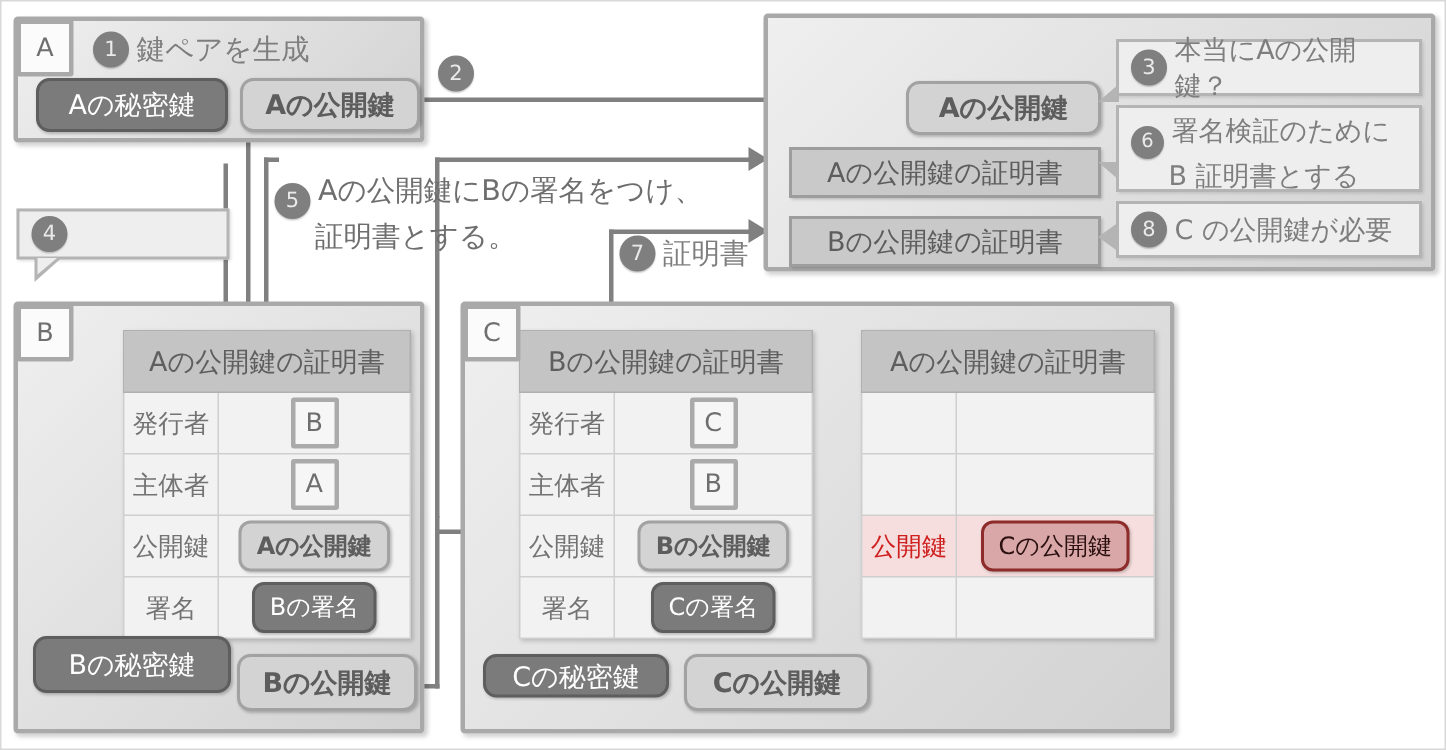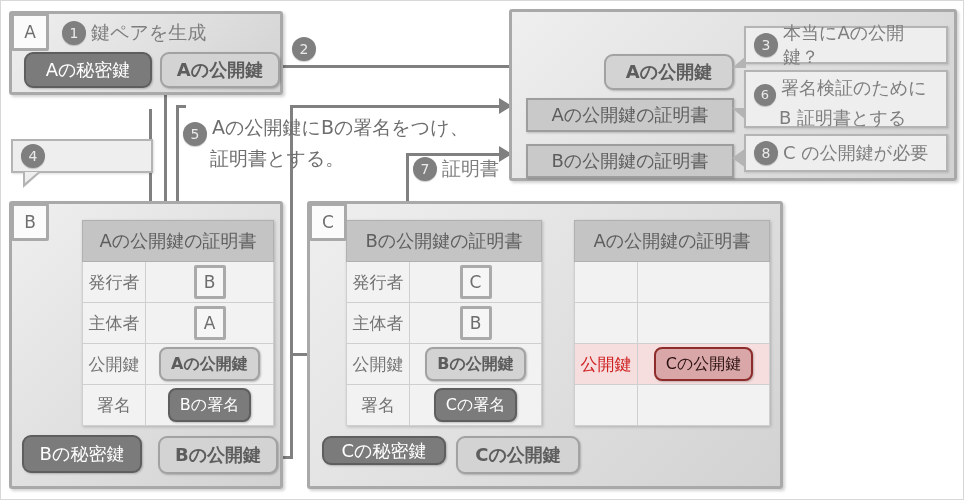--- a/index.html
+++ b/index.html
@@ -305,21 +305,21 @@
         <td class="key-col">署名</td>
         <td class="val-col">
           <div class="cell-inner">
                 <span class="pill dark tiny">Bの署名</span>
               </div>
         </td>
       </tr>
     </tbody>
       </table>
 
-    <div class="pill dark abs" style="left:10px;top:231px;width:120px;height:38px;">Bの秘密鍵</div>
+    <div class="pill dark abs" style="left:10px;top:220px;width:132px;height:38px;">Bの秘密鍵</div>
     <div class="pill light abs" style="left:146px;top:232px;width:120px;height:38px;">Bの公開鍵</div>
   </div>
 
   <div class="panel abs" style="left:306px;top:200px;width:476px;height:288px;">
     <div class="panel-tag">C</div>
 
     <table class="cert-table abs" style="left:36px;top:16px;width:196px;">
       <tbody>
           <tr>
             <td class="thead" colspan="2">Bの公開鍵の証明書</td>

